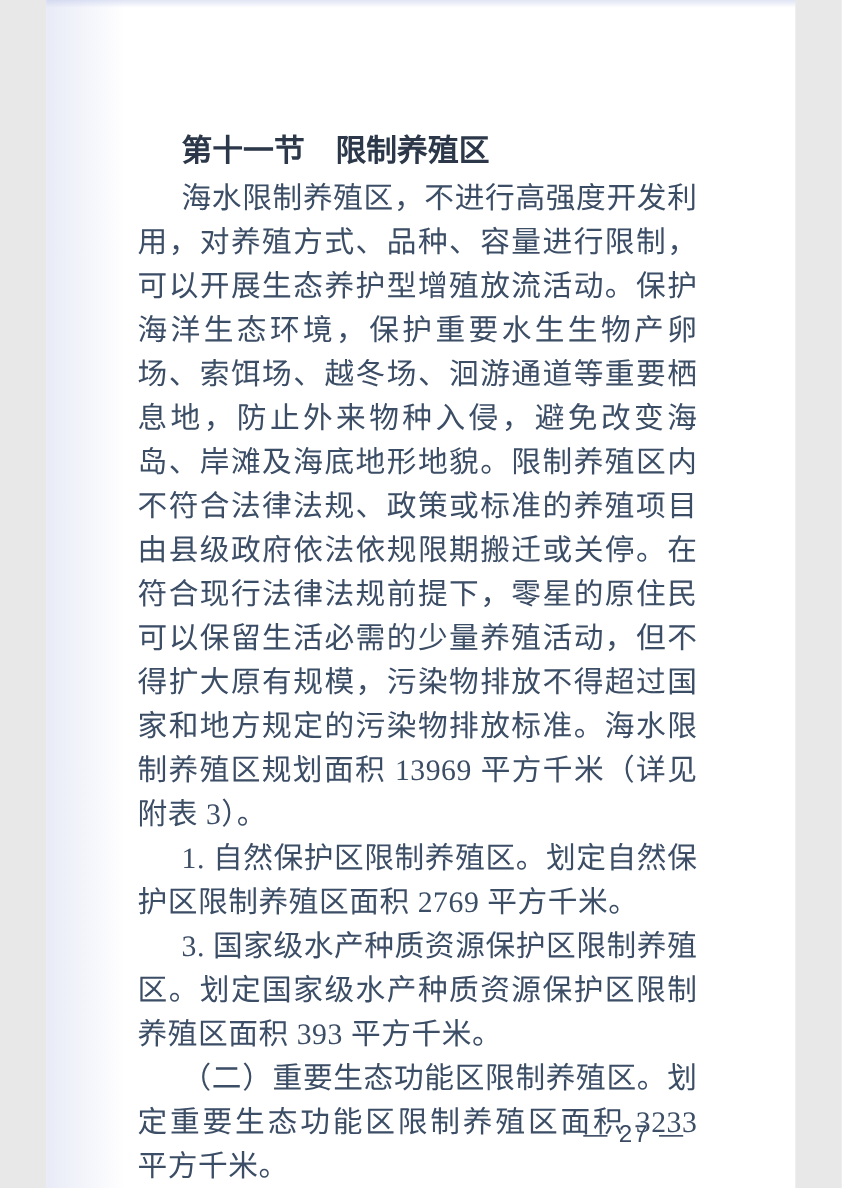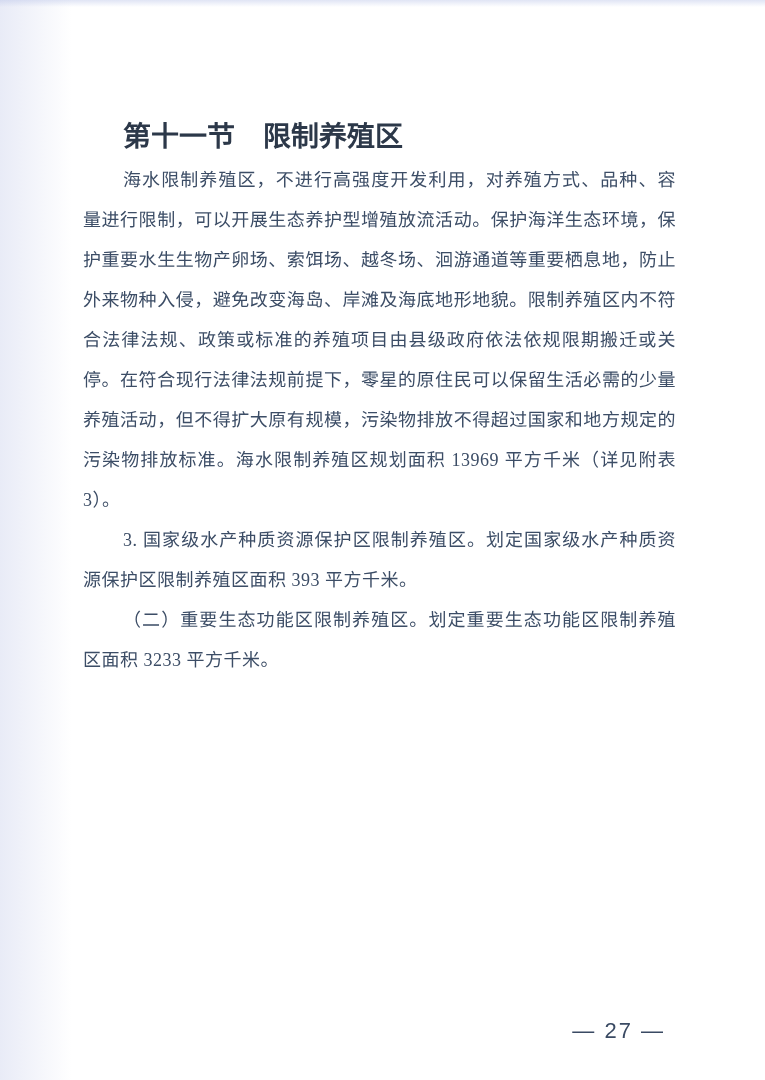--- a/index.html
+++ b/index.html
@@ -2,21 +2,21 @@
 <html lang="zh-CN"><head>
 <meta charset="utf-8">
 <style>
   html, body {
     margin: 0;
     padding: 0;
     background: #e8e8e8;
   }
   .page {
     position: relative;
-    width: 765px;
+    width: 681px;
     height: 1080px;
     margin: 0 auto;
     box-sizing: border-box;
     background:
       linear-gradient(to bottom, rgba(186,196,232,0.45) 0px, rgba(255,255,255,0) 7px),
       linear-gradient(to right, rgba(214,219,240,0.55) 0px, rgba(255,255,255,0) 72px),
       #ffffff;
     overflow: hidden;
     font-family: "Liberation Serif", "DejaVu Serif", serif;
     color: #3c4d66;
@@ -37,21 +37,21 @@
   .h2 {
     font-family: "Liberation Sans", "DejaVu Sans", sans-serif;
     font-weight: 700;
     font-size: 27px;
     line-height: 38px;
     color: #2c3849;
     text-indent: 40px;
     margin: 0 0 2px 0;
   }
   .para {
-    font-size: 18px;
+    font-size: 27px;
     line-height: 40px;
     text-align: justify;
     text-justify: inter-ideograph;
     text-indent: 40px;
     letter-spacing: 0.5px;
     margin: 0;
     color: #3c4d66;
   }
   .page-number {
     position: absolute;
@@ -63,18 +63,19 @@
     font-family: Liberation Sans, sans-serif;
   }
 </style>
 </head>
 <body>
 
 <div class="page">
   <div class="content">
     <h1 class="h1">第十一节　限制养殖区</h1>
     <p class="para">海水限制养殖区，不进行高强度开发利用，对养殖方式、品种、容量进行限制，可以开展生态养护型增殖放流活动。保护海洋生态环境，保护重要水生生物产卵场、索饵场、越冬场、洄游通道等重要栖息地，防止外来物种入侵，避免改变海岛、岸滩及海底地形地貌。限制养殖区内不符合法律法规、政策或标准的养殖项目由县级政府依法依规限期搬迁或关停。在符合现行法律法规前提下，零星的原住民可以保留生活必需的少量养殖活动，但不得扩大原有规模，污染物排放不得超过国家和地方规定的污染物排放标准。海水限制养殖区规划面积 13969 平方千米（详见附表 3）。</p>
+    <p class="para">1. 自然保护区限制养殖区。划定自然保护区限制养殖区面积 2769 平方千米。</p>
     <p class="para">3. 国家级水产种质资源保护区限制养殖区。划定国家级水产种质资源保护区限制养殖区面积 393 平方千米。</p>
     <p class="para">（二）重要生态功能区限制养殖区。划定重要生态功能区限制养殖区面积 3233 平方千米。</p>
 
   </div>
   <div class="page-number">— 27 —</div>
 </div>
 
 </body></html>

